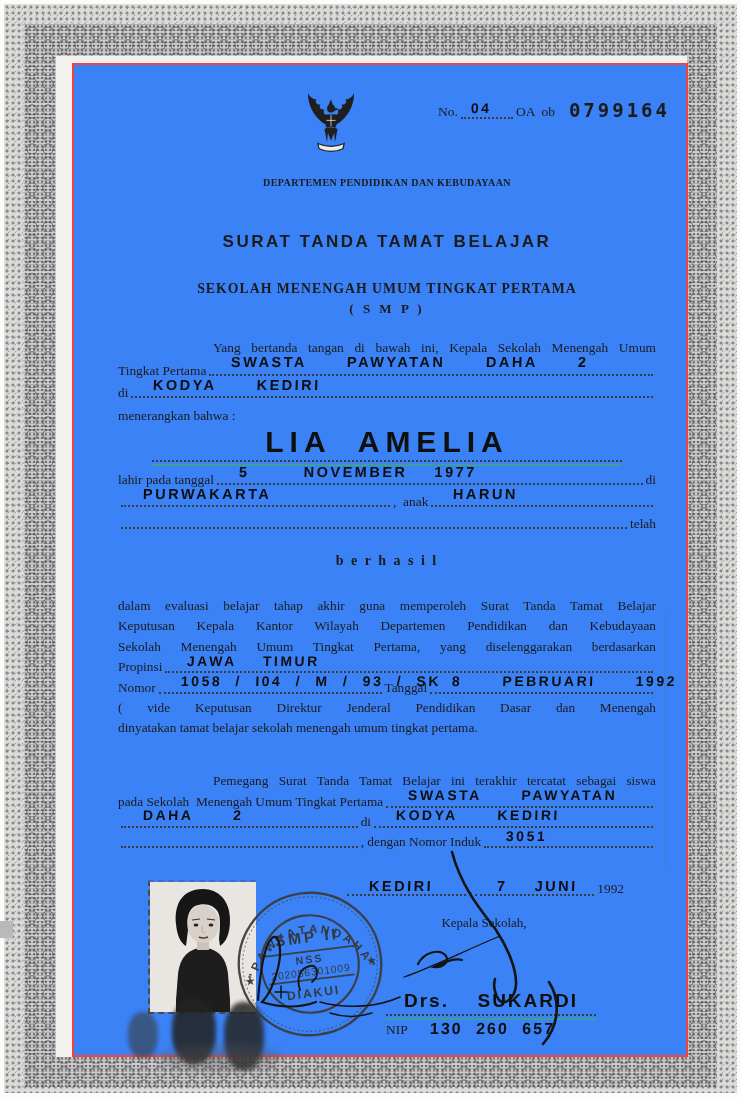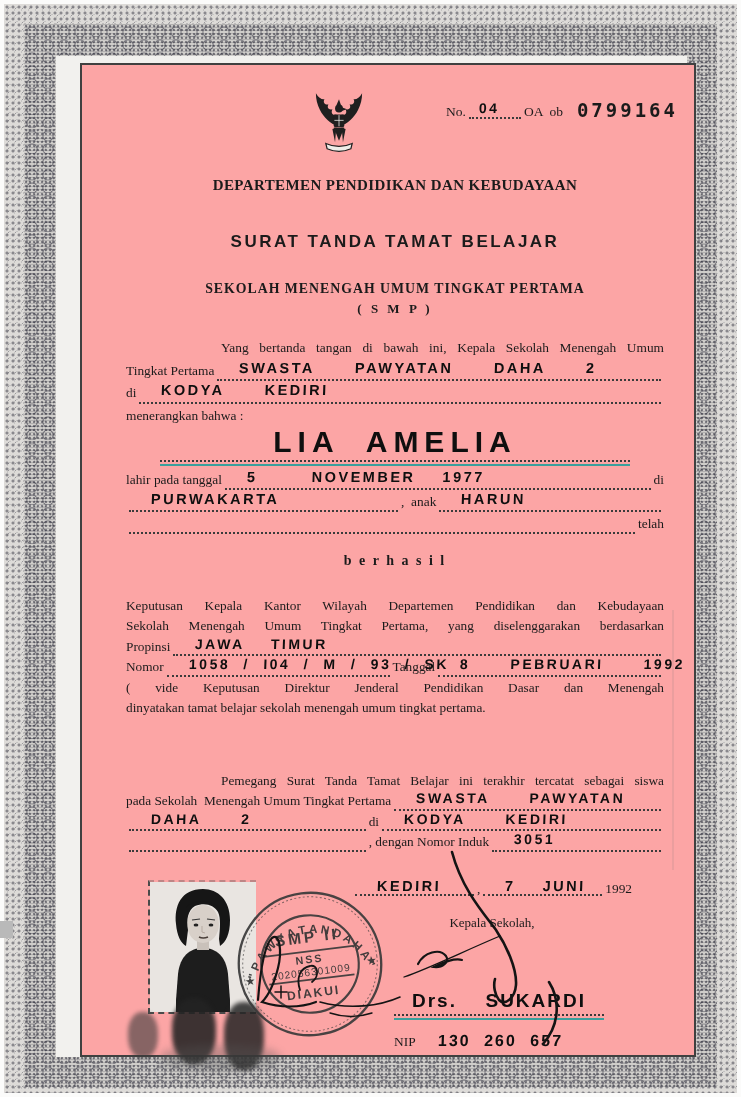--- a/index.html
+++ b/index.html
@@ -15,48 +15,48 @@
     background-size:6px 6px,7px 7px;}
   .band-main{position:absolute;inset:24px 24px 10px 24px;
     background:
       repeating-linear-gradient(0deg, rgba(40,40,52,.18) 0 1px, rgba(0,0,0,0) 1px 3px),
       radial-gradient(circle at 8px 8px, rgba(0,0,0,0) 4.2px, rgba(45,45,60,.55) 4.9px, rgba(0,0,0,0) 6.2px),
       radial-gradient(circle at 4px 4px, rgba(0,0,0,0) 1.4px, rgba(52,52,66,.42) 1.9px, rgba(0,0,0,0) 2.6px),
       radial-gradient(circle at 2px 2px, rgba(48,48,60,.5) .9px, rgba(0,0,0,0) 1.5px),
       #cfcdca;
     background-size:auto,16px 13px,8px 8px,4px 4px;}
   .mat{position:absolute;inset:56px 54px 40px 56px;background:#f2f1ee;}
-  .paper{position:absolute;left:80px;top:63px;width:612px;height:990px;
-         background:#fca5a5;border:2px solid #404040;}
+  .paper{position:absolute;left:72px;top:63px;width:612px;height:990px;
+         background:#3b82f6;border:2px solid #ef4444;}
   .scan-tab{position:absolute;left:0;top:921px;width:13px;height:17px;background:#b9b9b9;}
   .crease{position:absolute;left:590px;top:545px;width:2px;height:260px;background:rgba(110,110,110,.12);}
 
   
   .content{position:absolute;left:44px;top:0;width:538px;}
   .blk{position:absolute;left:0;width:100%;}
   .ser{font-size:13.4px;}
   .j{text-align:justify;text-align-last:justify;}
-  .row{display:flex;align-items:flex-end;}
+  .row{display:flex;align-items:flex-start;}
   .lbl{white-space:pre;flex:0 0 auto;}
   .fl{flex:1 1 auto;border-bottom:2px dotted #3b3b3b;position:relative;height:1.05em;margin:0 3px 1px 3px;}
   .fl>.hw{position:absolute;bottom:0;left:22px;white-space:pre;}
   .tail{white-space:pre;flex:0 0 auto;}
   .hw{font-family:"Liberation Sans",sans-serif;font-weight:700;color:#0f0f0f;
       letter-spacing:2.5px;word-spacing:7px;white-space:pre;transform:skewX(-2deg);}
   .teal{height:2px;background:#3aa09d;margin-top:2px;}
 
   
   .serial{position:absolute;top:36px;right:16px;display:flex;align-items:flex-end;font-size:13.5px;}
   .serial .fl{flex:0 0 52px;}
   .serial .fl>.hw{left:10px;bottom:1px;font-size:14px;}
   .serial-number{font-family:"DejaVu Sans Mono",monospace;font-weight:700;font-size:19px;
                  letter-spacing:3px;margin-left:14px;line-height:1;}
   .emblem{position:absolute;left:224px;top:16px;width:66px;height:84px;}
   .hdr{top:112px;text-align:center;padding-right:70px;font-weight:700;}
-  .hdr .l1{font-size:15px;letter-spacing:.4px;}
+  .hdr .l1{font-size:10px;letter-spacing:.4px;}
   .hdr .l2{font-size:14.5px;margin-top:3px;}
   .title{top:167px;text-align:center;padding-right:70px;font-family:"Liberation Sans",sans-serif;
          font-weight:700;font-size:17px;letter-spacing:2.5px;}
   .sub{top:216px;text-align:center;padding-right:55px;font-weight:700;}
   .sub .l1{font-size:13.8px;letter-spacing:1px;}
   .sub .l2{font-size:13px;letter-spacing:3px;margin-top:4px;}
 
   
   .intro{top:272px;font-size:13.4px;line-height:22.5px;}
   .intro .first{text-indent:95px;}
@@ -84,21 +84,21 @@
   .w46{flex:0 0 44%;}
 
   
   .sign{top:815px;left:226px;width:280px;}
   .sign .daterow{display:flex;align-items:flex-end;font-size:13.4px;}
   .sign .fl>.hw{font-size:14.5px;}
   .sign .role{text-align:center;font-size:13px;margin-top:18px;}
   .signame{top:925px;left:268px;width:210px;}
   .signame .nm{text-align:center;border-bottom:2px dotted #3b3b3b;padding-bottom:2px;}
   .signame .nm .hw{font-size:19px;letter-spacing:2px;}
-  .niprow{display:flex;align-items:baseline;margin-top:12px;font-size:13.4px;text-align:right;}
+  .niprow{display:flex;align-items:baseline;margin-top:0;font-size:13.4px;text-align:right;}
   .niprow .hw{font-size:16px;margin-left:22px;letter-spacing:2px;}
 
   
   .photo{position:absolute;left:148px;top:880px;width:106px;height:130px;
          border-left:2px dashed #4a4a4a;border-top:2px dashed rgba(74,74,74,.35);
          border-bottom:2px dashed #4a4a4a;}
   .smudge{position:absolute;border-radius:45%;filter:blur(2px);}
   .sm1{left:172px;top:998px;width:44px;height:66px;background:#232323;opacity:.88;}
   .sm2{left:224px;top:1002px;width:40px;height:68px;background:#262626;opacity:.85;}
   .sm3{left:128px;top:1012px;width:30px;height:46px;background:#3a3a3a;opacity:.6;}
@@ -201,20 +201,21 @@
         </div>
         <div class="row">
           <span class="fl"></span>
           <span class="tail">telah</span>
         </div>
       </div>
 
       <div class="blk berhasil">b e r h a s i l</div>
 
       <div class="blk decree ser">
+        <div class="j">dalam evaluasi belajar tahap akhir guna memperoleh Surat Tanda Tamat Belajar</div>
         <div class="j">Keputusan Kepala Kantor Wilayah Departemen Pendidikan dan Kebudayaan</div>
         <div class="j">Sekolah Menengah Umum Tingkat Pertama, yang diselenggarakan berdasarkan</div>
         <div class="row">
           <span class="lbl">Propinsi</span>
           <span class="fl">
             <span class="hw">JAWA  TIMUR</span>
           </span>
         </div>
         <div class="row">
           <span class="lbl">Nomor</span>

